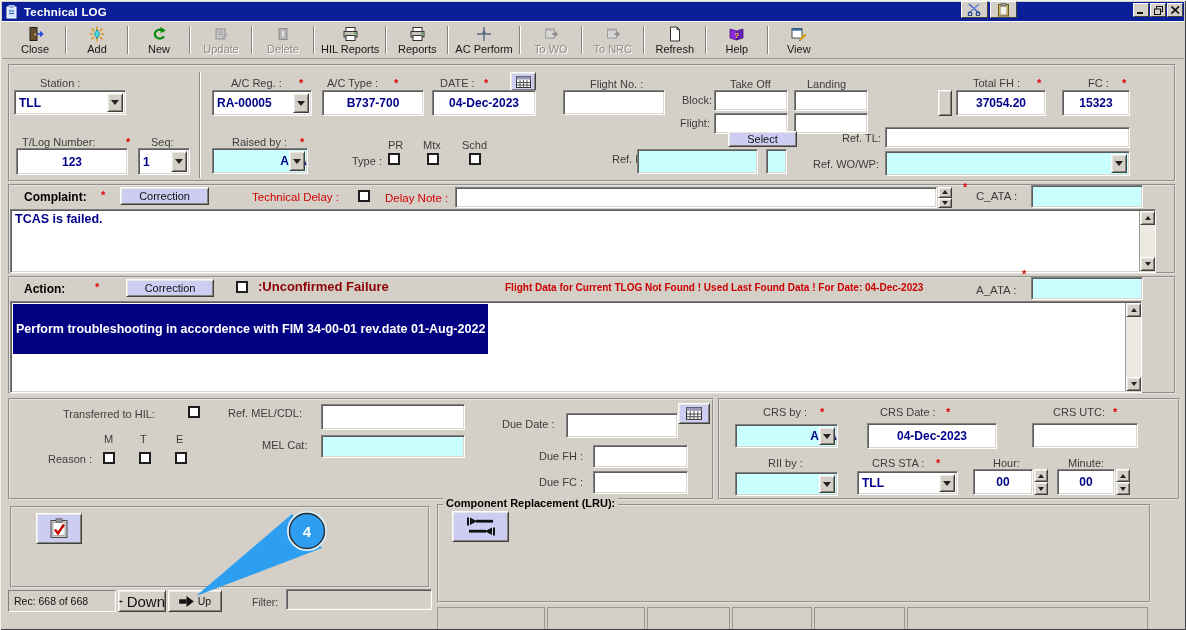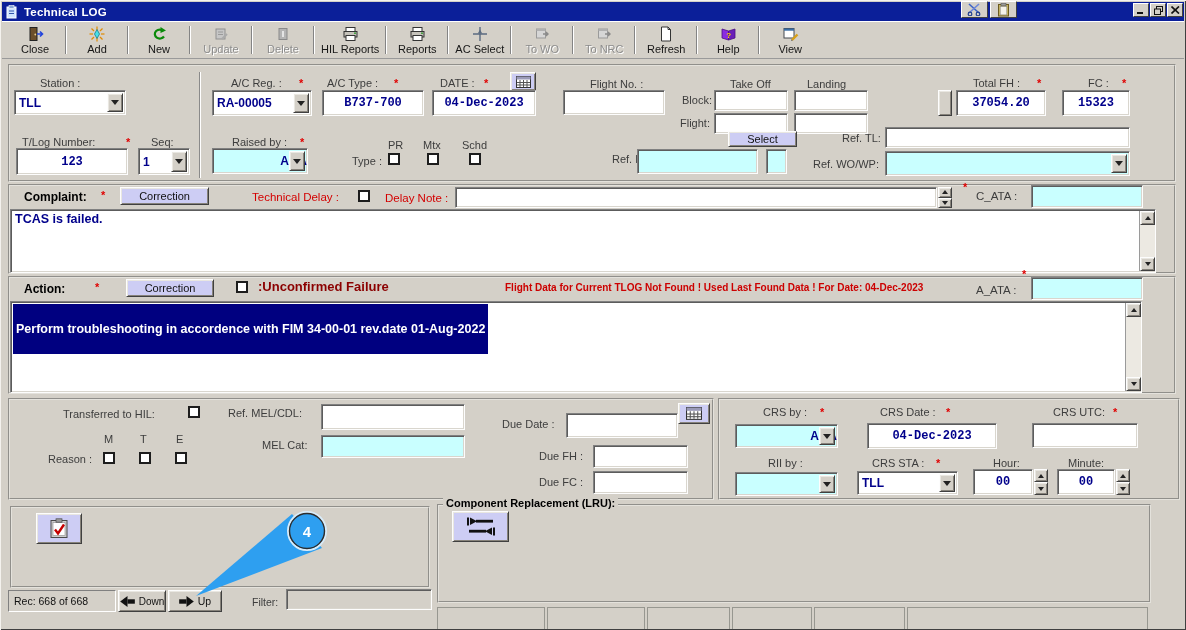--- a/index.html
+++ b/index.html
@@ -31,21 +31,21 @@
   .cyan { background:#c9ffff;justify-content:flex-end; }
   .raised { background:#d4d0c8; border:1px solid; border-color:#fdfdfd #404040 #404040 #fdfdfd;
     box-shadow: inset 1px 1px 0 #e9e7e1, inset -1px -1px 0 #87837b; }
   .lav { background:#cdcdf4; }
   .groove { border:2px groove #e4e2dc; }
   .panel { position:absolute; }
   .lbl { position:absolute; font-size:11px; color:#3d3d3d; white-space:nowrap; }
   .req { color:#e00000; font-weight:bold; }
   .redlbl { color:#d40000; }
   .val { color:#00008b; font-weight:bold; font-size:12px; }
-  input.val { font-family:Liberation Mono, monospace; outline:none; padding:0 3px; }
+  input.val { font-family:Liberation Sans, sans-serif; outline:none; padding:0 3px; }
   input.center { text-align:center; }
   .combo { position:absolute; display:flex; align-items:center; }
   .combo .ctext { padding-left:4px; }
   .dd-btn { position:absolute; top:2px; right:2px; bottom:2px; width:16px; display:flex; align-items:center; justify-content:center; }
   .tri-down { width:0; height:0; border-left:4px solid transparent; border-right:4px solid transparent; border-top:5px solid #222; }
   .tri-up { width:0; height:0; border-left:3px solid transparent; border-right:3px solid transparent; border-bottom:4px solid #222; }
   .tri-dn-s { width:0; height:0; border-left:3px solid transparent; border-right:3px solid transparent; border-top:4px solid #222; }
   .cb { position:absolute; width:12px; height:12px; border:2px solid #1d1d1d; background:#fff; }
   .spin { position:absolute; display:flex; flex-direction:column; }
   .spin > span { flex:1; display:flex; align-items:center; justify-content:center; }
@@ -175,21 +175,21 @@
         <circle cx="13" cy="7.2" r="0.9" fill="#2a9a2a"></circle>
       </svg>
       <span>Reports</span>
     </button>
     <div class="tsep"></div>
     <button class="tbtn">
       <svg width="16" height="16" viewBox="0 0 16 16">
         <path d="M8 1 L8 15 M1 8 L15 8" stroke="#5a6a80" stroke-width="1.4"></path>
         <path d="M8 3.5 L10.5 8 L8 6.8 L5.5 8 Z" fill="#5a6a80"></path>
       </svg>
-      <span>AC Select</span>
+      <span>AC Perform</span>
     </button>
     <div class="tsep"></div>
     <button class="tbtn disabled">
       <svg width="16" height="16" viewBox="0 0 16 16">
         <rect x="2.5" y="3" width="9" height="9" fill="#d6d6d6" stroke="#9a9a9a"></rect>
           <rect x="2.5" y="3" width="9" height="2" fill="#b0b0b0"></rect>
         <path d="M9 8 h5 M12 6 l2 2 -2 2" fill="none" stroke="#8a8a8a" stroke-width="1.4"></path>
       </svg>
       <span>To WO</span>
     </button>
@@ -480,21 +480,21 @@
       <rect x="3" y="2.5" width="16" height="17" fill="#cdcdcd" stroke="#4a4a4a"></rect>
       <rect x="5" y="4.5" width="12" height="13" fill="#fff" stroke="#8a8a8a" stroke-width="0.6"></rect>
       <rect x="8" y="0.8" width="6" height="3.4" fill="#9a9a9a" stroke="#4a4a4a" stroke-width="0.7"></rect>
       <path d="M7 11.5 L10 15.5 L16 6.5" fill="none" stroke="#c40000" stroke-width="2.4"></path>
     </svg>
   </button>
 
   <div class="abs" style="left:8px;top:590px;width:108px;height:22px;border:1px solid;border-color:#808080 #fff #fff #808080;display:flex;align-items:center;padding-left:5px;font-size:10.5px;color:#111;">
     <span>Rec: 668 of 668</span>
   </div>
-  <button class="abs raised" style="left:118px;top:590px;width:48px;height:22px;display:flex;align-items:center;justify-content:center;gap:4px;font-family:inherit;font-size:10px;color:#111;">
+  <button class="abs raised" style="left:118px;top:590px;width:48px;height:22px;display:flex;align-items:center;justify-content:center;gap:4px;font-family:inherit;font-size:15px;color:#111;">
     <svg width="15" height="11" viewBox="0 0 16 12">
       <polygon points="8,0 0,6 8,12" fill="#111"></polygon>
         <rect x="8" y="3.6" width="8" height="4.8" fill="#111"></rect>
     </svg>
     <span>Down</span>
   </button>
   <button class="abs raised" style="left:168px;top:590px;width:54px;height:22px;display:flex;align-items:center;justify-content:center;gap:4px;font-family:inherit;font-size:10.5px;color:#111;">
     <svg width="15" height="11" viewBox="0 0 16 12">
       <polygon points="8,0 16,6 8,12" fill="#111"></polygon>
         <rect x="0" y="3.6" width="8" height="4.8" fill="#111"></rect>

